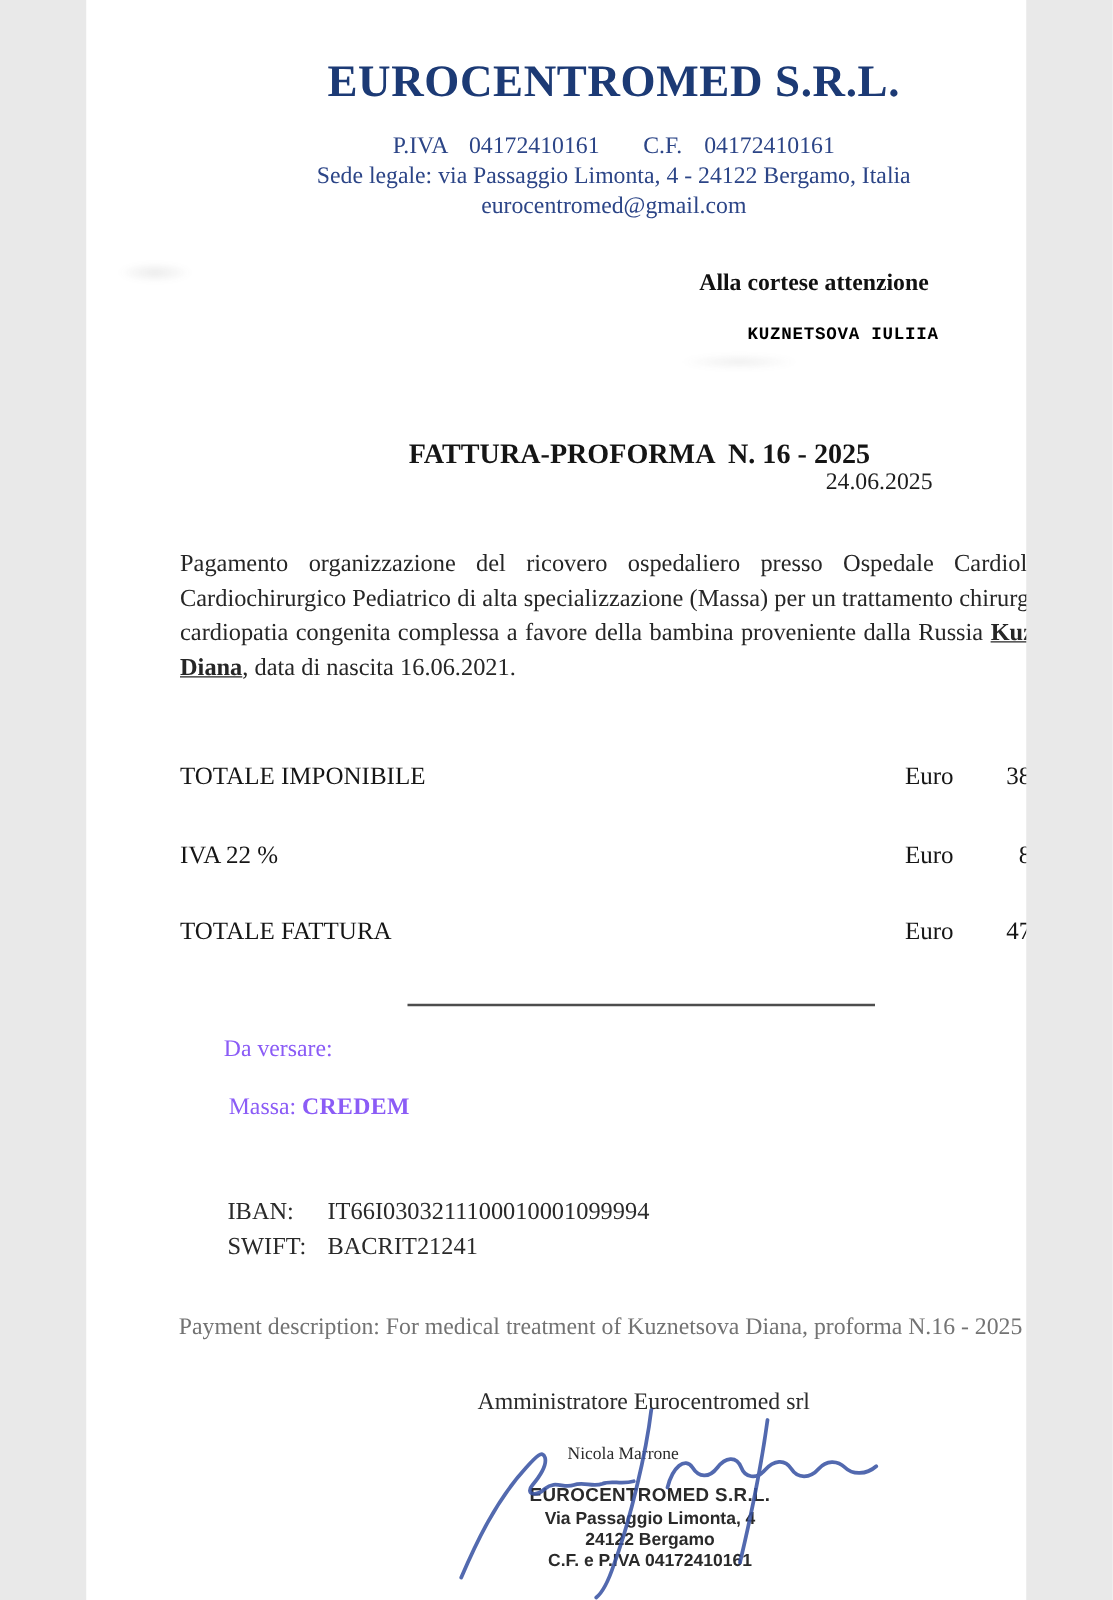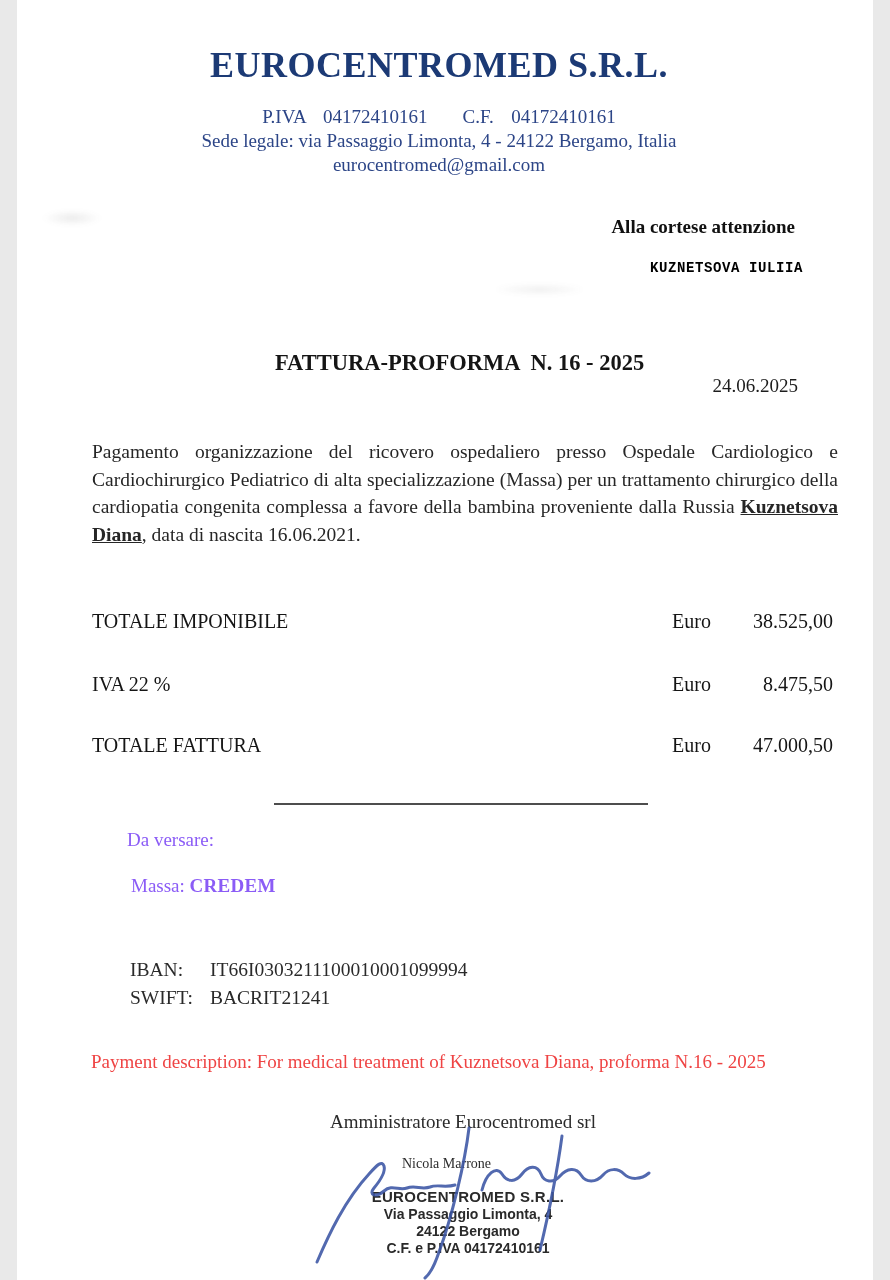--- a/index.html
+++ b/index.html
@@ -1,18 +1,18 @@
 <!DOCTYPE html>
 <html><head>
 <meta charset="utf-8">
 <style>
   html,body{margin:0;padding:0;background:#e9e9e9;}
   .page{
     position:relative;
-    width:856px;height:1280px;
+    width:752px;height:1280px;
     margin:0 auto;
     background:#ffffff;
     font-family:"Liberation Serif","DejaVu Serif",serif;
     color:#1d1d1d;
     overflow:hidden;
   }
   .abs{position:absolute;}
   
   .company-title{
     top:44px;left:0;width:844px;text-align:center;
@@ -47,21 +47,21 @@
   
   .pay-line{font-size:19px;color:#8b5cf6;}
   .da-versare{top:829px;left:110px;}
   .bank-line{top:875px;left:114px;}
   .bank-line .bold{font-weight:bold;letter-spacing:0.3px;}
   .branch-line{top:917px;left:113px;font-weight:bold;font-size:19.5px;}
   .code-line{font-size:19.5px;color:#2a2a2a;}
   .iban-line{top:959px;left:113px;}
   .swift-line{top:987px;left:113px;}
   .code-label{display:inline-block;width:80px;}
-  .pay-desc{top:1051px;left:74px;font-size:19px;color:#ef4444;}
+  .pay-desc{top:1051px;left:74px;font-size:19px;color:#737373;}
   
   .role-line{top:1111px;left:313px;font-size:19px;color:#2b2b2b;}
   .signer-name{top:1156px;left:385px;font-size:14px;color:#2b2b2b;z-index:2;}
   .stamp{
     top:1188px;left:337px;width:228px;text-align:center;
     font-family:"Liberation Sans","DejaVu Sans",sans-serif;
     font-weight:bold;color:#2a2a2a;z-index:1;
   }
   .stamp .s1{font-size:15px;line-height:18px;letter-spacing:0.3px;}
   .stamp .s2,.stamp .s3,.stamp .s4{font-size:14px;line-height:17px;}

